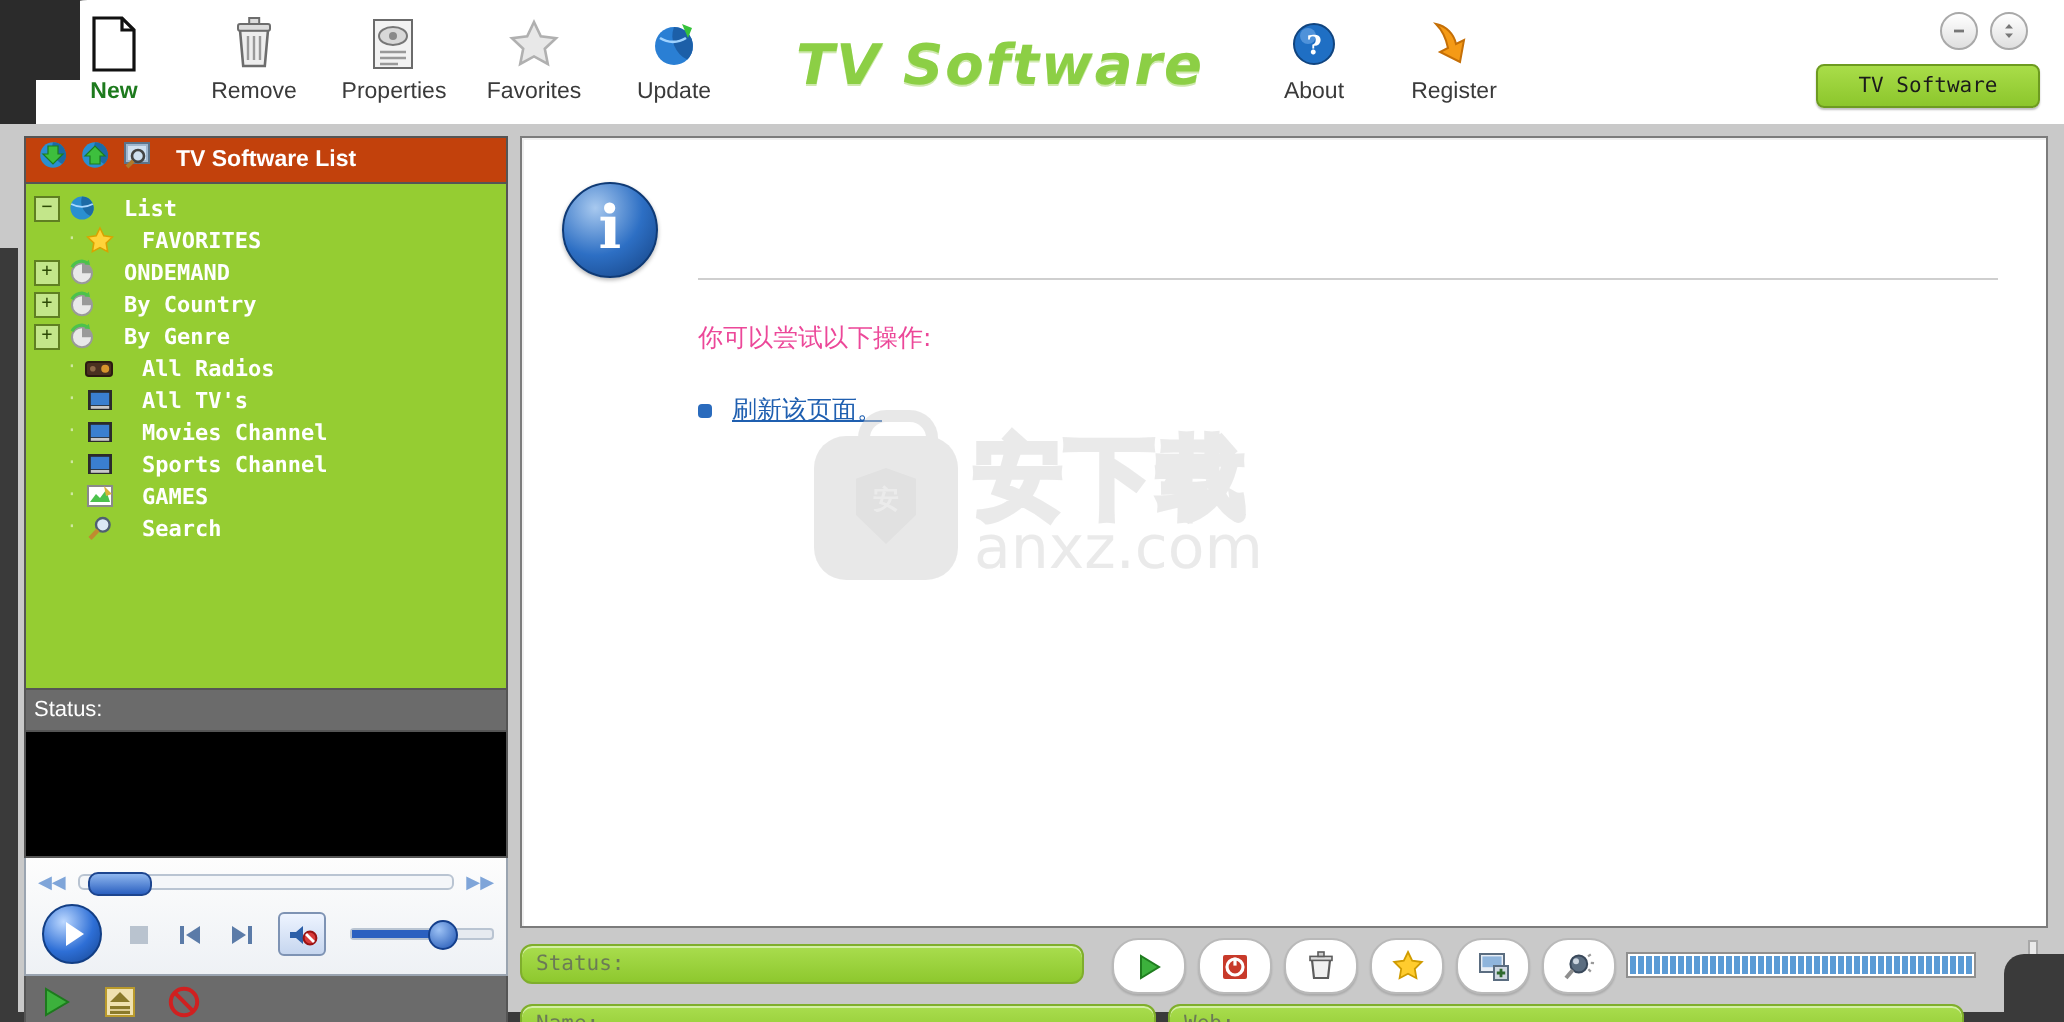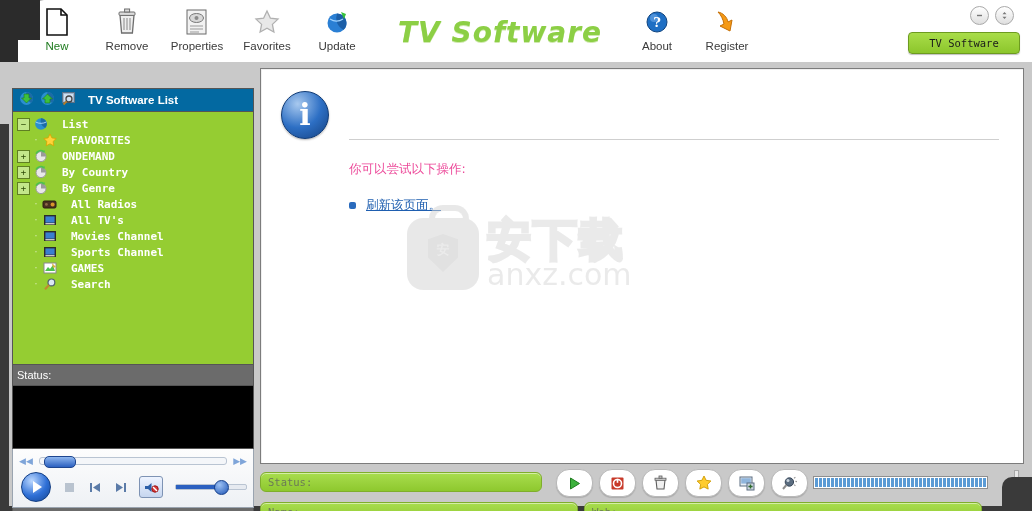--- a/index.html
+++ b/index.html
@@ -26,21 +26,21 @@
   }
 
   
   .toolbar{position:absolute;left:22px;top:2px;height:58px;display:flex;align-items:flex-start;z-index:5;}
   .tbtn{
     width:70px;height:56px;display:flex;flex-direction:column;align-items:center;
     justify-content:flex-start;cursor:pointer;padding-top:4px;
   }
   .tbtn .ic{height:32px;display:flex;align-items:center;justify-content:center;}
   .tbtn .lb{font-size:11.5px;color:#3a3a3a;margin-top:2px;line-height:12px;white-space:nowrap;}
-  .tbtn.green .lb{color:#1d7a1d;font-weight:normal;}
+  .tbtn.green .lb{color:#1d7a1d;font-weight:bold;}
 
   .brand{
     position:absolute;left:398px;top:16px;
     font-size:28px;font-weight:bold;font-style:italic;
     color:#8ccf45;letter-spacing:1px;
     font-family:"DejaVu Sans", sans-serif;
     text-shadow:0 1px 0 #cfe9ae;
     z-index:6;white-space:nowrap;
   }
 
@@ -60,22 +60,22 @@
     font-family:"DejaVu Sans Mono", monospace;font-size:10.5px;color:#1b1b1b;
     z-index:8;cursor:pointer;box-shadow:0 1px 1px rgba(0,0,0,.25);
   }
 
   
   .stage{position:absolute;left:0;top:62px;width:1032px;height:449px;background:#c9c9c9;}
 
   
   .left{position:absolute;left:12px;top:6px;width:242px;height:421px;}
   .listhead{
-    height:22px;background:#0369a1;border:1px solid #555;
-    display:flex;align-items:center;gap:6px;padding:0 6px;margin-top:20px;
+    height:22px;background:#c2410c;border:1px solid #555;
+    display:flex;align-items:center;gap:6px;padding:0 6px;
   }
   .listhead .ht{color:#fff;font-size:11.5px;font-weight:bold;margin-left:6px;}
   .tree{
     height:248px;background:#95cd32;border:1px solid #555;border-top:none;
     padding:4px 0 0 4px;overflow:hidden;
   }
   .trow{display:flex;align-items:center;height:16px;font-family:"DejaVu Sans Mono", monospace;
         font-size:11px;color:#ffffff;white-space:nowrap;cursor:pointer;}
   .trow .exp{width:11px;height:11px;margin-right:2px;flex:0 0 auto;display:flex;align-items:center;justify-content:center;
              font-size:9px;line-height:9px;color:#2d4a06;}

